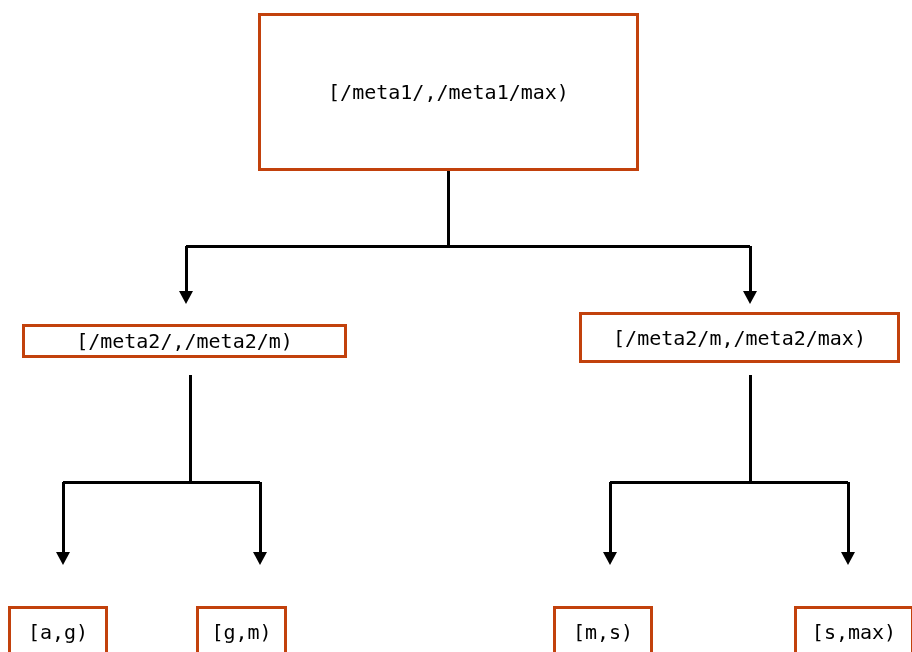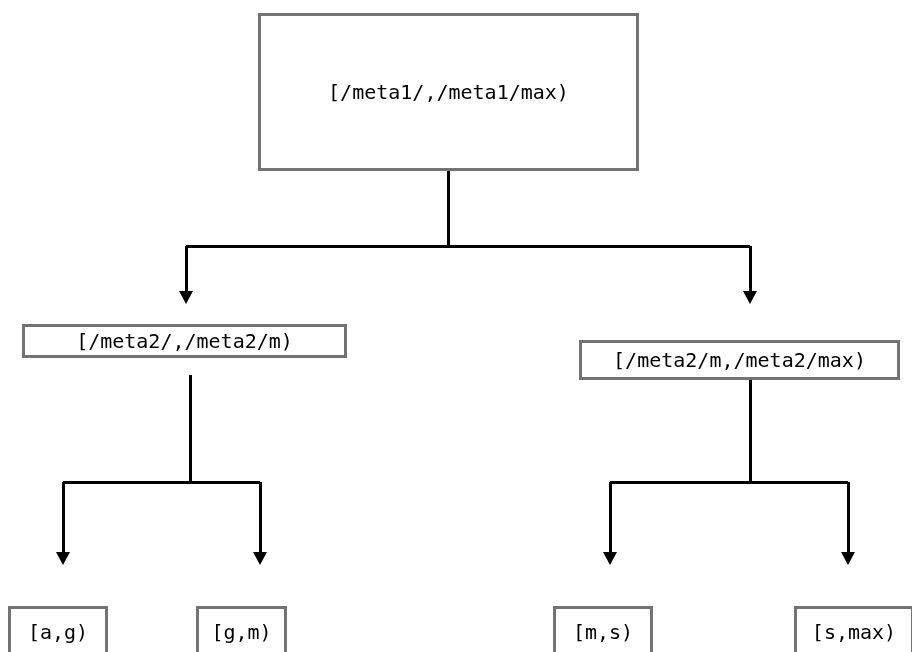--- a/index.html
+++ b/index.html
@@ -19,21 +19,21 @@
     position: absolute;
     left: 0;
     top: 0;
     width: 912px;
     height: 652px;
     pointer-events: none;
   }
   .node {
     position: absolute;
     box-sizing: border-box;
-    border: 3px solid #737373;
+    border: 3px solid #c2410c;
     background: #ffffff;
     display: flex;
     align-items: center;
     justify-content: center;
     color: #000000;
     letter-spacing: 0px;
     white-space: pre;
   }
   .node-root {
     left: 258px;
@@ -44,23 +44,23 @@
   }
   .node-mid-left {
     left: 22px;
     top: 324px;
     width: 325px;
     height: 34px;
     font-size: 20px;
   }
   .node-mid-right {
     left: 579px;
-    top: 340px;
+    top: 312px;
     width: 321px;
-    height: 40px;
+    height: 51px;
     font-size: 20px;
   }
   .node-leaf {
     top: 585px;
     height: 51px;
     font-size: 20px;
     margin-top: 21px;
   }
   .node-leaf-1 { left: 8px;   width: 100px; }
   .node-leaf-2 { left: 196px; width: 91px; }

